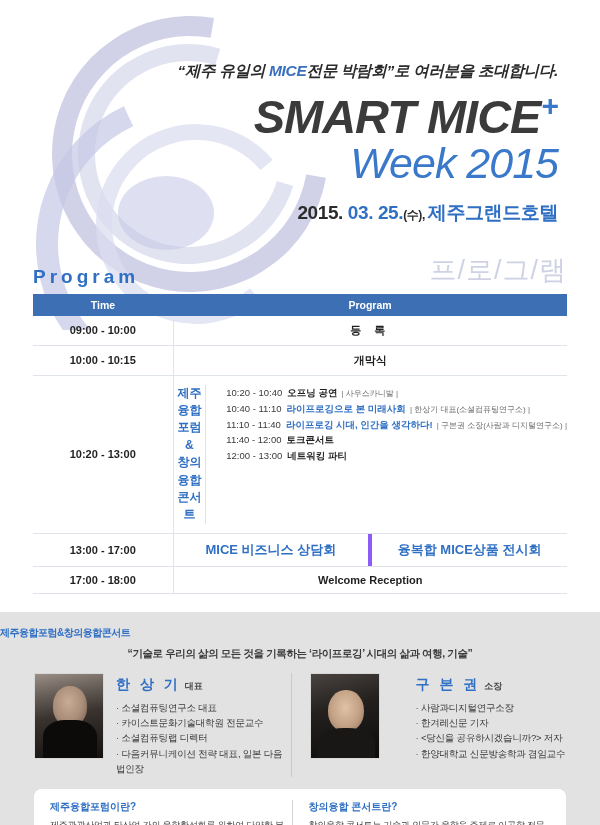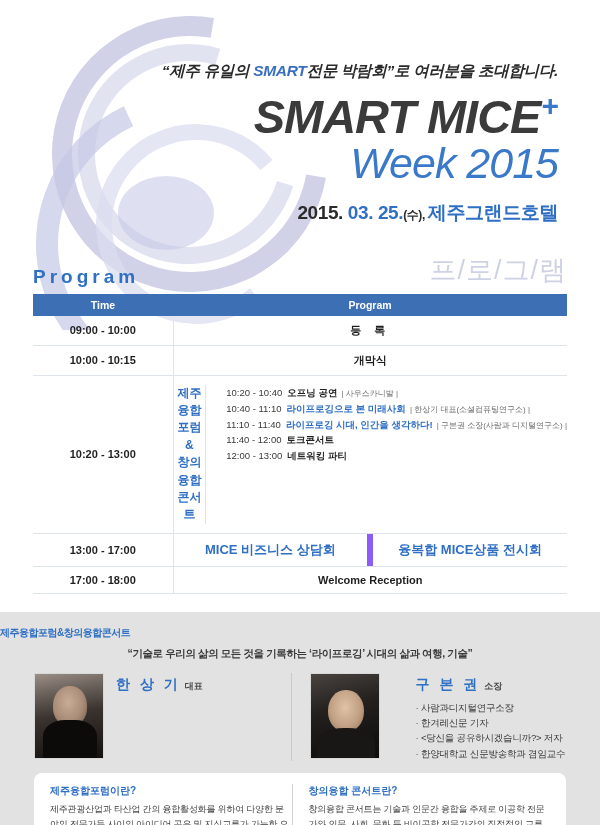--- a/index.html
+++ b/index.html
@@ -82,21 +82,21 @@
   }
   .sched{padding-left:20px!important;text-align:left!important;}
   .sched-line{font-size:9.5px;line-height:1.62;white-space:nowrap;color:#2b2b2b;}
   .sched-line .t{font-weight:normal;color:#3a3a3a;}
   .sched-line .nm{font-weight:bold;color:#1f1f1f;margin-left:5px;}
   .sched-line .nm.hl{color:#2f6fc4;}
   .sched-line .who{font-size:8px;color:#6d6d6d;margin-left:4px;font-weight:normal;}
   .split-cell{padding:0!important;}
   .split-inner{display:flex;}
   .split-half{flex:1;text-align:center;color:#2f6fc4;font-weight:bold;font-size:13px;padding:7px 0;}
-  .split-half.bdr{border-right:6px solid #8b5cf6;}
+  .split-half.bdr{border-right:4px solid #8b5cf6;}
 
   
   .band{background:#e2e2e2;padding:14px 0 16px 0;margin-top:18px;position:relative;}
   .band-title{
     text-align:left;font-size:10px;font-weight:bold;color:#2f6fc4;letter-spacing:-.5px;margin:0;
   }
   .band-sub{
     text-align:center;font-size:10.5px;font-weight:bold;color:#3a3a3a;margin:7px 0 0 0;letter-spacing:-.4px;
   }
   .speakers{display:flex;margin-top:12px;padding:0 34px;}
@@ -146,21 +146,21 @@
 
   <div class="swirl-wrap">
     <div class="ring ring1"></div>
     <div class="ring ring2"></div>
     <div class="ring ring3"></div>
     <div class="ring ring4"></div>
     <div class="blob"></div>
   </div>
 
   <div class="header">
-    <p class="tagline"><span>“제주 유일의 </span><span class="blue">SMART</span><span>전문 박람회”</span><span>로 여러분을 초대합니다.</span></p>
+    <p class="tagline"><span>“제주 유일의 </span><span class="blue">MICE</span><span>전문 박람회”</span><span>로 여러분을 초대합니다.</span></p>
 
     <h1 class="title-main"><span>SMART MICE</span><span class="plus">+</span></h1>
 
     <h2 class="title-sub">Week 2015</h2>
 
     <p class="date-line"><span>2015. </span><span class="d-blue">03. 25.</span><span class="d-small">(수), </span><span class="d-blue">제주그랜드호텔</span></p>
   </div>
 
   <div class="program-wrap">
     <div class="program-head">
@@ -228,20 +228,26 @@
 
   <div class="band">
     <p class="band-title">제주융합포럼&amp;창의융합콘서트</p>
     <p class="band-sub">“기술로 우리의 삶의 모든 것을 기록하는 ‘라이프로깅’ 시대의 삶과 여행, 기술”</p>
 
     <div class="speakers">
       <div class="spk">
         <div class="portrait p1"></div>
         <div class="spk-info">
           <span class="spk-name">한 상 기</span><span class="spk-role">대표</span>
+          <ul class="spk-list">
+            <li>소셜컴퓨팅연구소 대표</li>
+            <li>카이스트문화기술대학원 전문교수</li>
+            <li>소셜컴퓨팅랩 디렉터</li>
+            <li>다음커뮤니케이션 전략 대표, 일본 다음 법인장</li>
+          </ul>
         </div>
       </div>
 
       <div class="spk right">
         <div class="portrait p2"></div>
         <div class="spk-info">
           <span class="spk-name">구 본 권</span><span class="spk-role">소장</span>
           <ul class="spk-list">
             <li>사람과디지털연구소장</li>
             <li>한겨레신문 기자</li>

